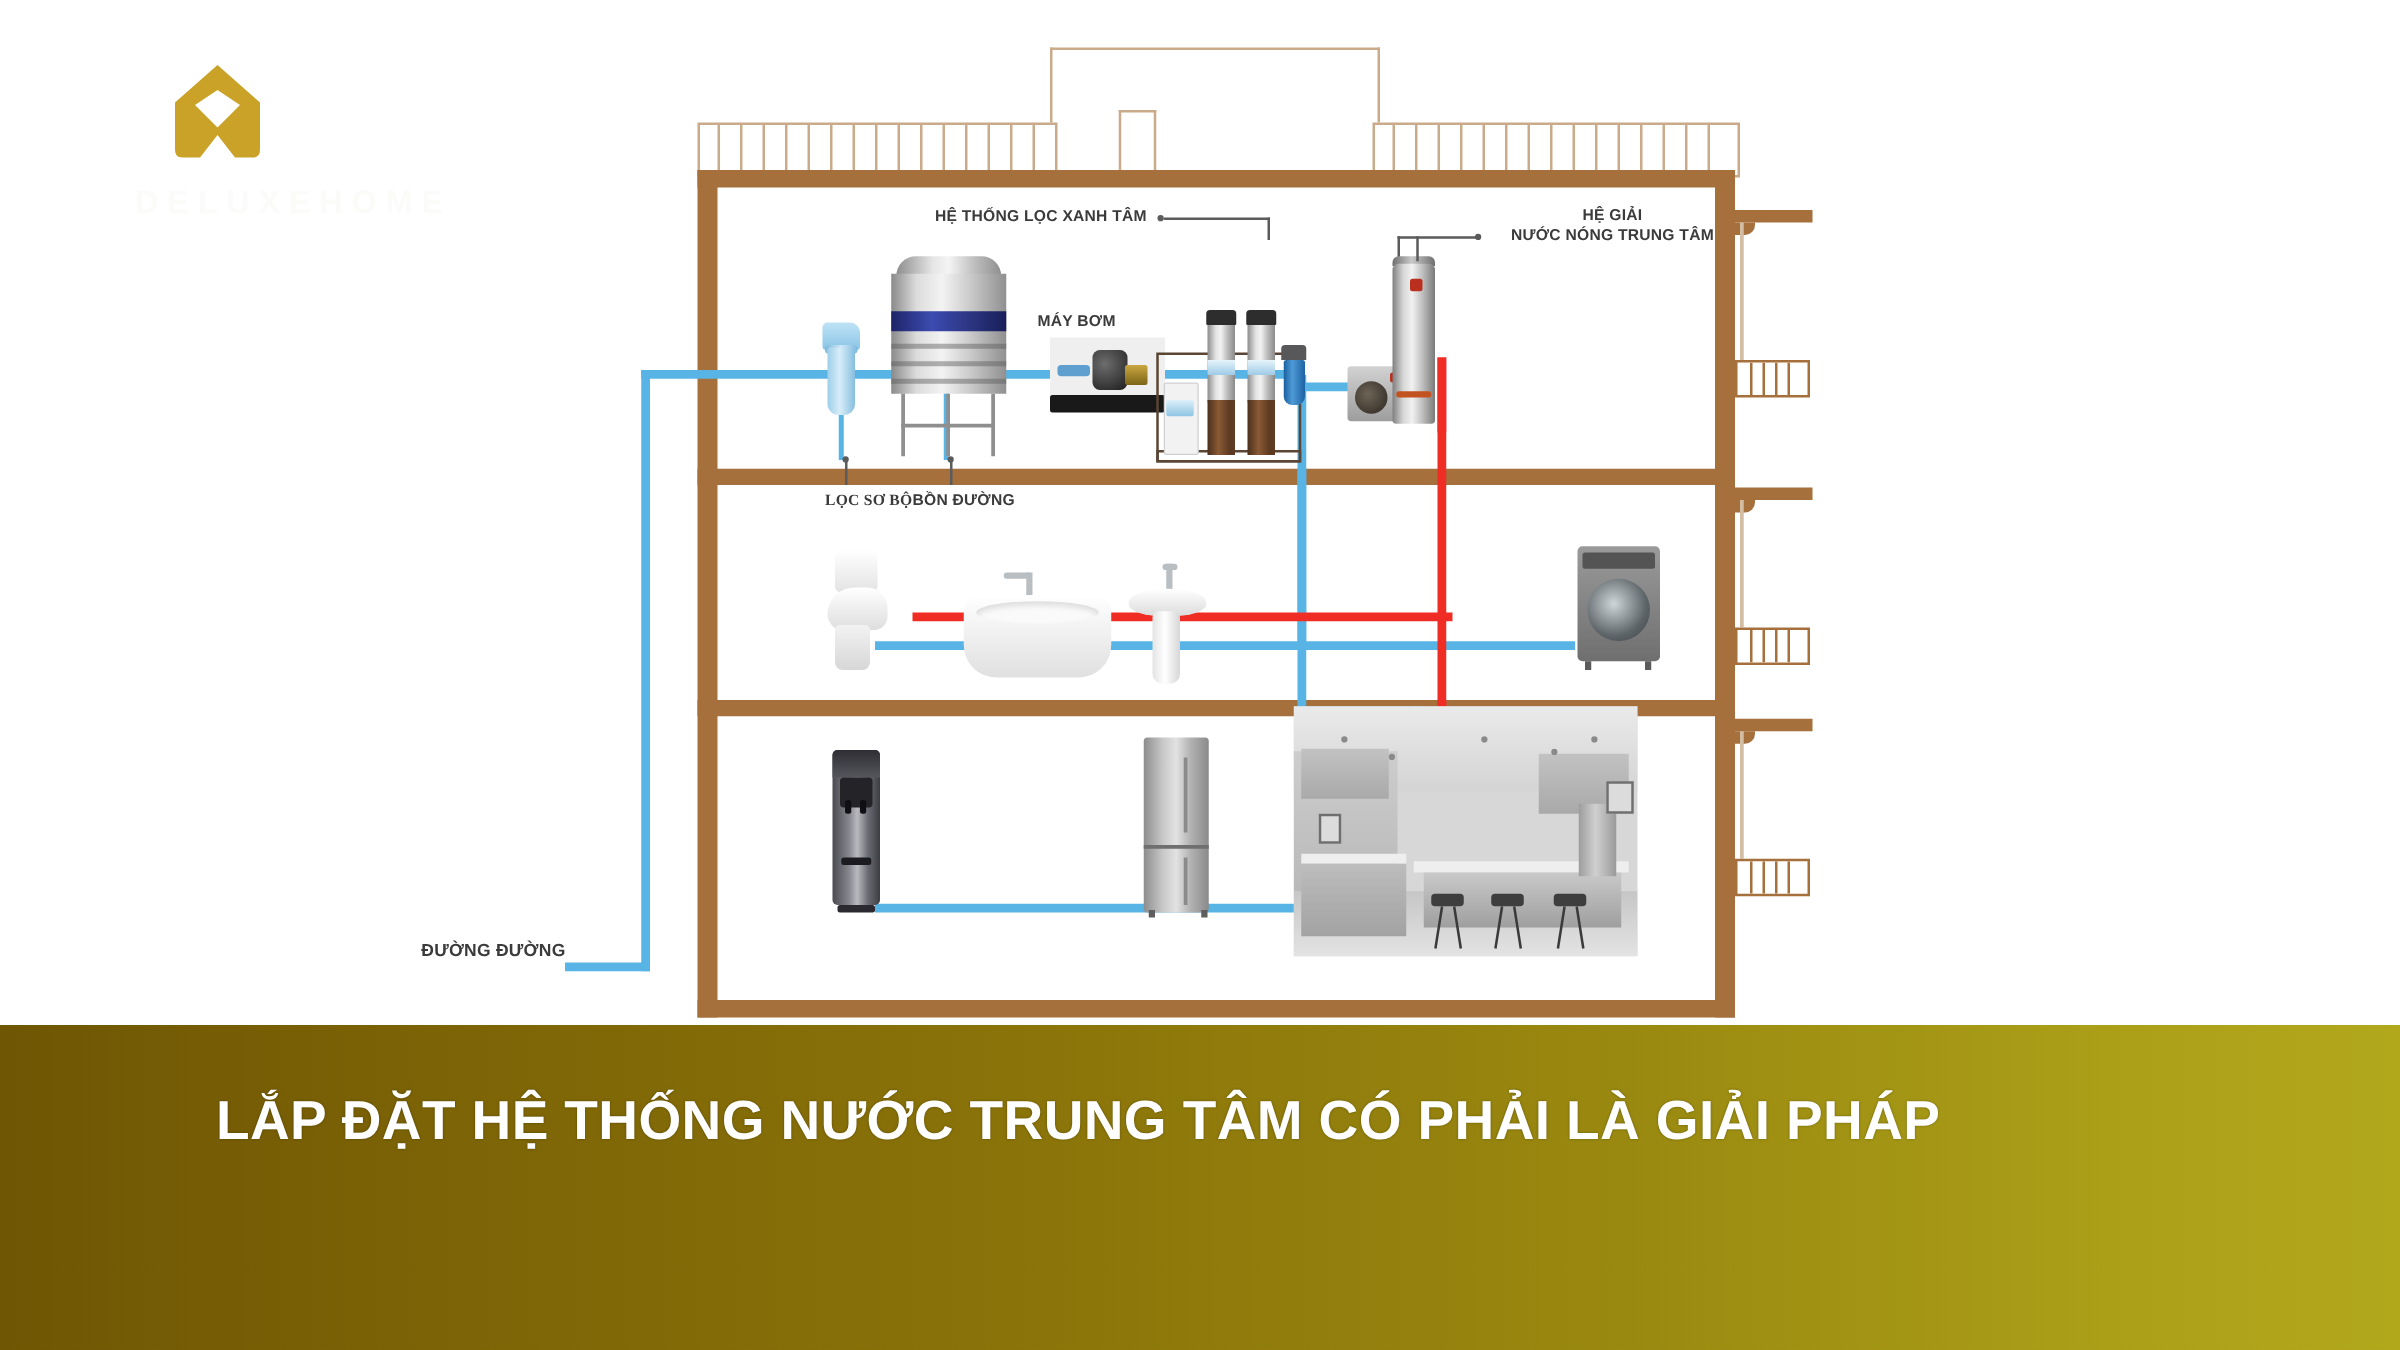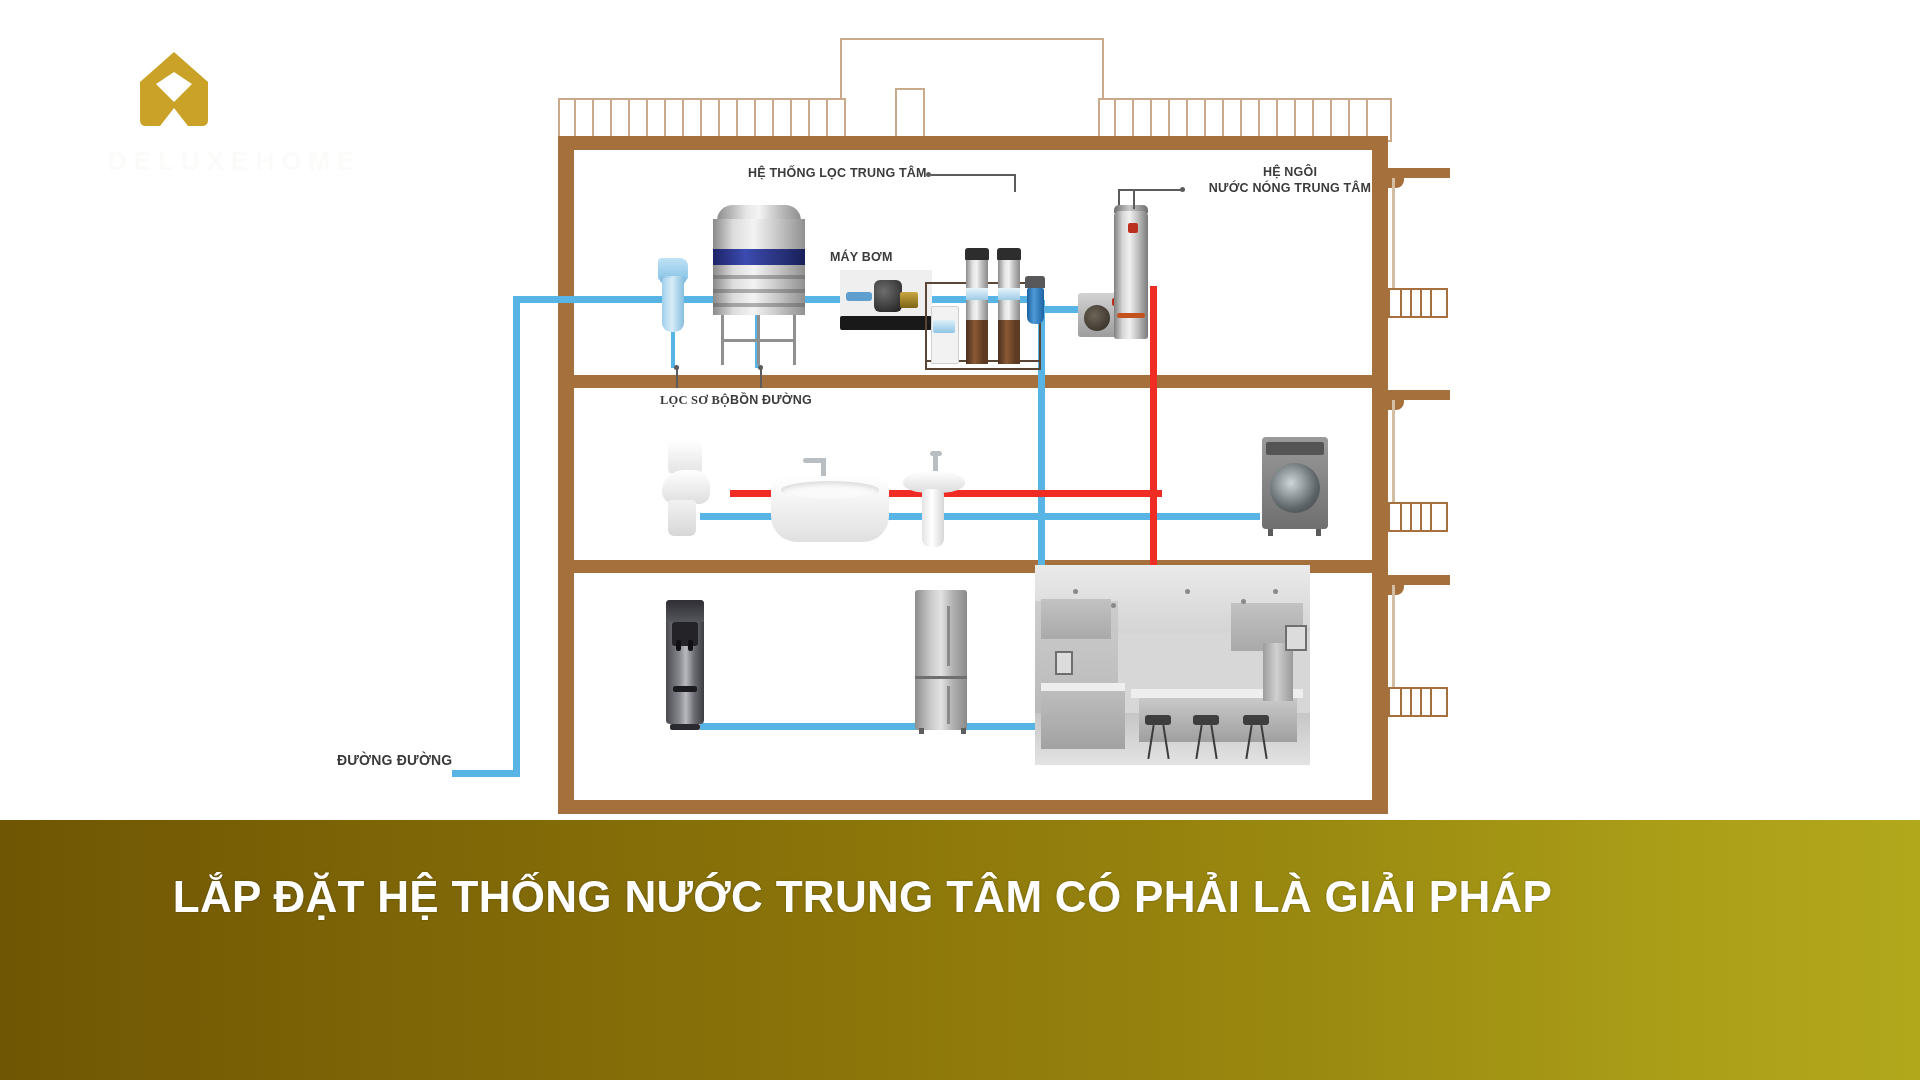--- a/index.html
+++ b/index.html
@@ -269,27 +269,27 @@
     <div class="pipe" style="left:700px;top:723px;width:348px;height:7px;"></div>
     <div class="pipe" style="left:1041px;top:565px;width:7px;height:165px;"></div>
     <div class="pipe" style="left:1041px;top:565px;width:96px;height:7px;"></div>
     <div class="pipe" style="left:1130px;top:565px;width:7px;height:130px;"></div>
 
     <div class="pipe-hot" style="left:1150px;top:286px;width:7px;height:60px;"></div>
     <div class="pipe-hot" style="left:1150px;top:286px;width:7px;height:390px;"></div>
     <div class="pipe-hot" style="left:730px;top:490px;width:432px;height:7px;"></div>
     <div class="pipe-hot" style="left:1150px;top:560px;width:7px;height:116px;"></div>
 
-    <div class="lbl" style="left:748px;top:166px;">HỆ THỐNG LỌC TRUNG TÂM</div>
+    <div class="lbl" style="left:748px;top:166px;">HỆ THỐNG LỌC XANH TÂM</div>
     <div class="dot" style="left:926px;top:172px;"></div>
     <div class="lead" style="left:931px;top:174px;width:85px;height:2px;"></div>
     <div class="lead" style="left:1014px;top:174px;width:2px;height:18px;"></div>
 
     <div class="lbl lbl-c" style="left:1190px;top:165px;width:200px;">
-      <span>HỆ NGÔI</span><br>
+      <span>HỆ GIẢI</span><br>
       <span>NƯỚC NÓNG TRUNG TÂM</span>
     </div>
     <div class="dot" style="left:1180px;top:187px;"></div>
     <div class="lead" style="left:1118px;top:189px;width:64px;height:2px;"></div>
     <div class="lead" style="left:1118px;top:189px;width:2px;height:24px;"></div>
 
     <div class="lbl" style="left:830px;top:250px;">MÁY BƠM</div>
 
     <div class="lbl" style="left:660px;top:393px;font-family:Liberation Serif, serif;">LỌC SƠ BỘ</div>
     <div class="lead" style="left:676px;top:368px;width:2px;height:20px;"></div>

